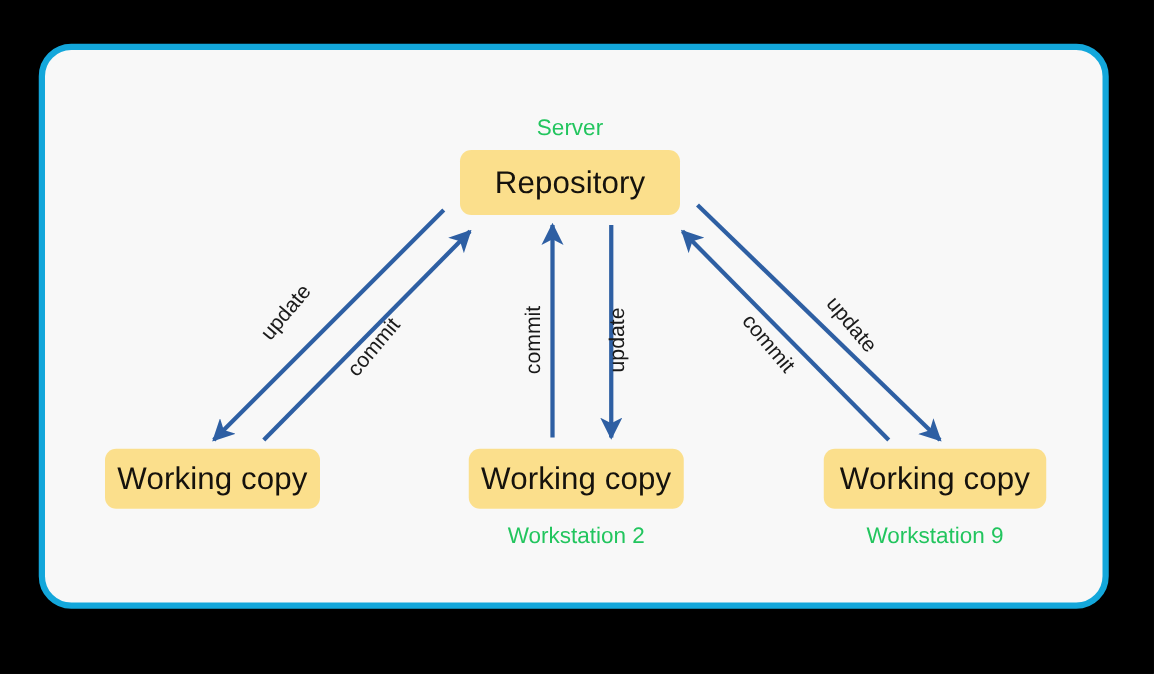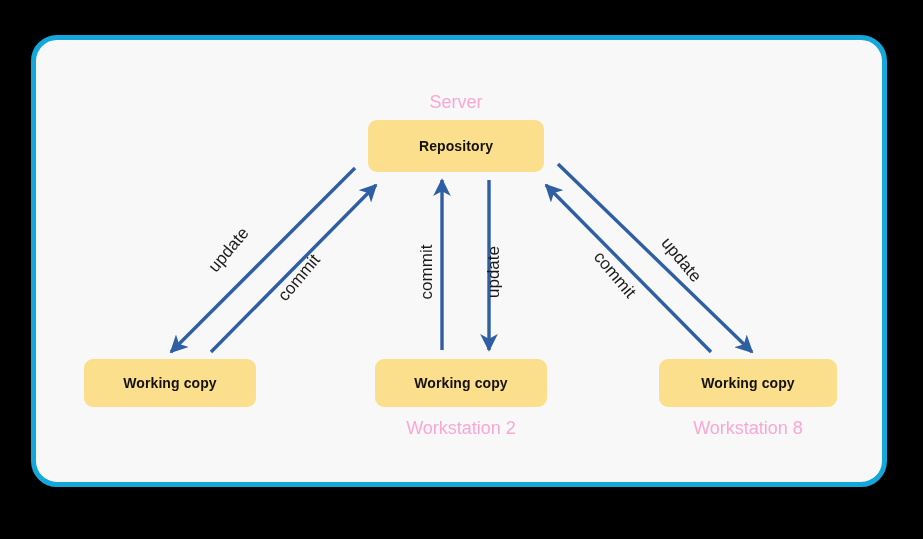--- a/index.html
+++ b/index.html
@@ -41,22 +41,22 @@
     pointer-events: none;
   }
   
   .node-box {
     position: absolute;
     background: #FBDF8C;
     border-radius: 9px;
     display: flex;
     align-items: center;
     justify-content: center;
-    font-weight: bold;
-    font-size: 14px;
+    font-weight: normal;
+    font-size: 25px;
     color: #15120D;
     letter-spacing: 0.1px;
   }
   #repo-box {
     left: 368px;
     top: 120px;
     width: 176px;
     height: 52px;
   }
   #wc1-box {
@@ -74,21 +74,21 @@
   #wc3-box {
     left: 659px;
     top: 359px;
     width: 178px;
     height: 48px;
   }
   
   .caption {
     position: absolute;
     font-size: 18px;
-    color: #f9a8d4;
+    color: #22c55e;
     text-align: center;
     white-space: nowrap;
   }
   #server-caption {
     left: 368px;
     top: 92px;
     width: 176px;
   }
   #wc1-caption {
     left: 84px;
@@ -147,21 +147,21 @@
   <div class="caption" id="server-caption">Server</div>
 
   <div class="node-box" id="repo-box">Repository</div>
 
   <div class="node-box" id="wc1-box">Working copy</div>
 
   <div class="node-box" id="wc2-box">Working copy</div>
   <div class="caption" id="wc2-caption">Workstation 2</div>
 
   <div class="node-box" id="wc3-box">Working copy</div>
-  <div class="caption" id="wc3-caption">Workstation 8</div>
+  <div class="caption" id="wc3-caption">Workstation 9</div>
 
   <div class="arrow-label" id="lbl-left-update">update</div>
   <div class="arrow-label" id="lbl-left-commit">commit</div>
   <div class="arrow-label" id="lbl-mid-commit">commit</div>
   <div class="arrow-label" id="lbl-mid-update">update</div>
   <div class="arrow-label" id="lbl-right-commit">commit</div>
   <div class="arrow-label" id="lbl-right-update">update</div>
 
 </div>
 

